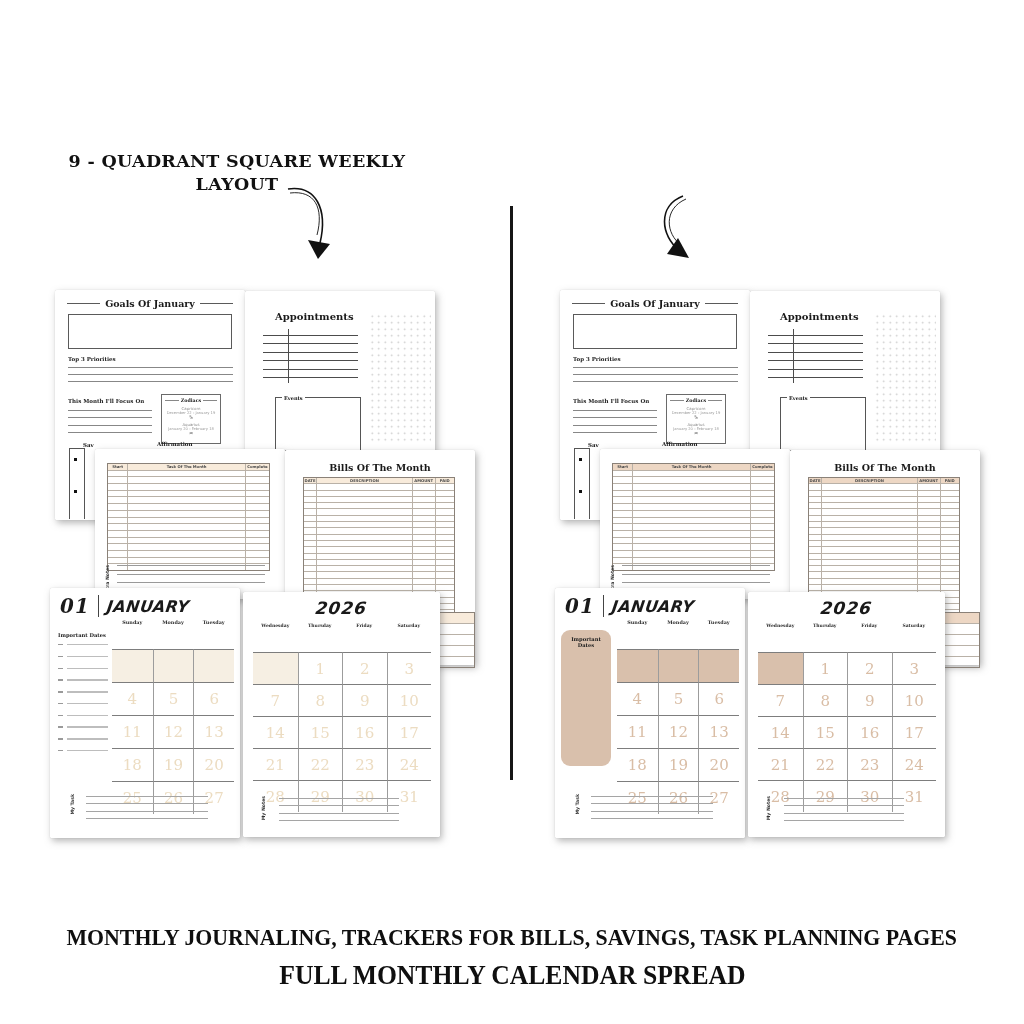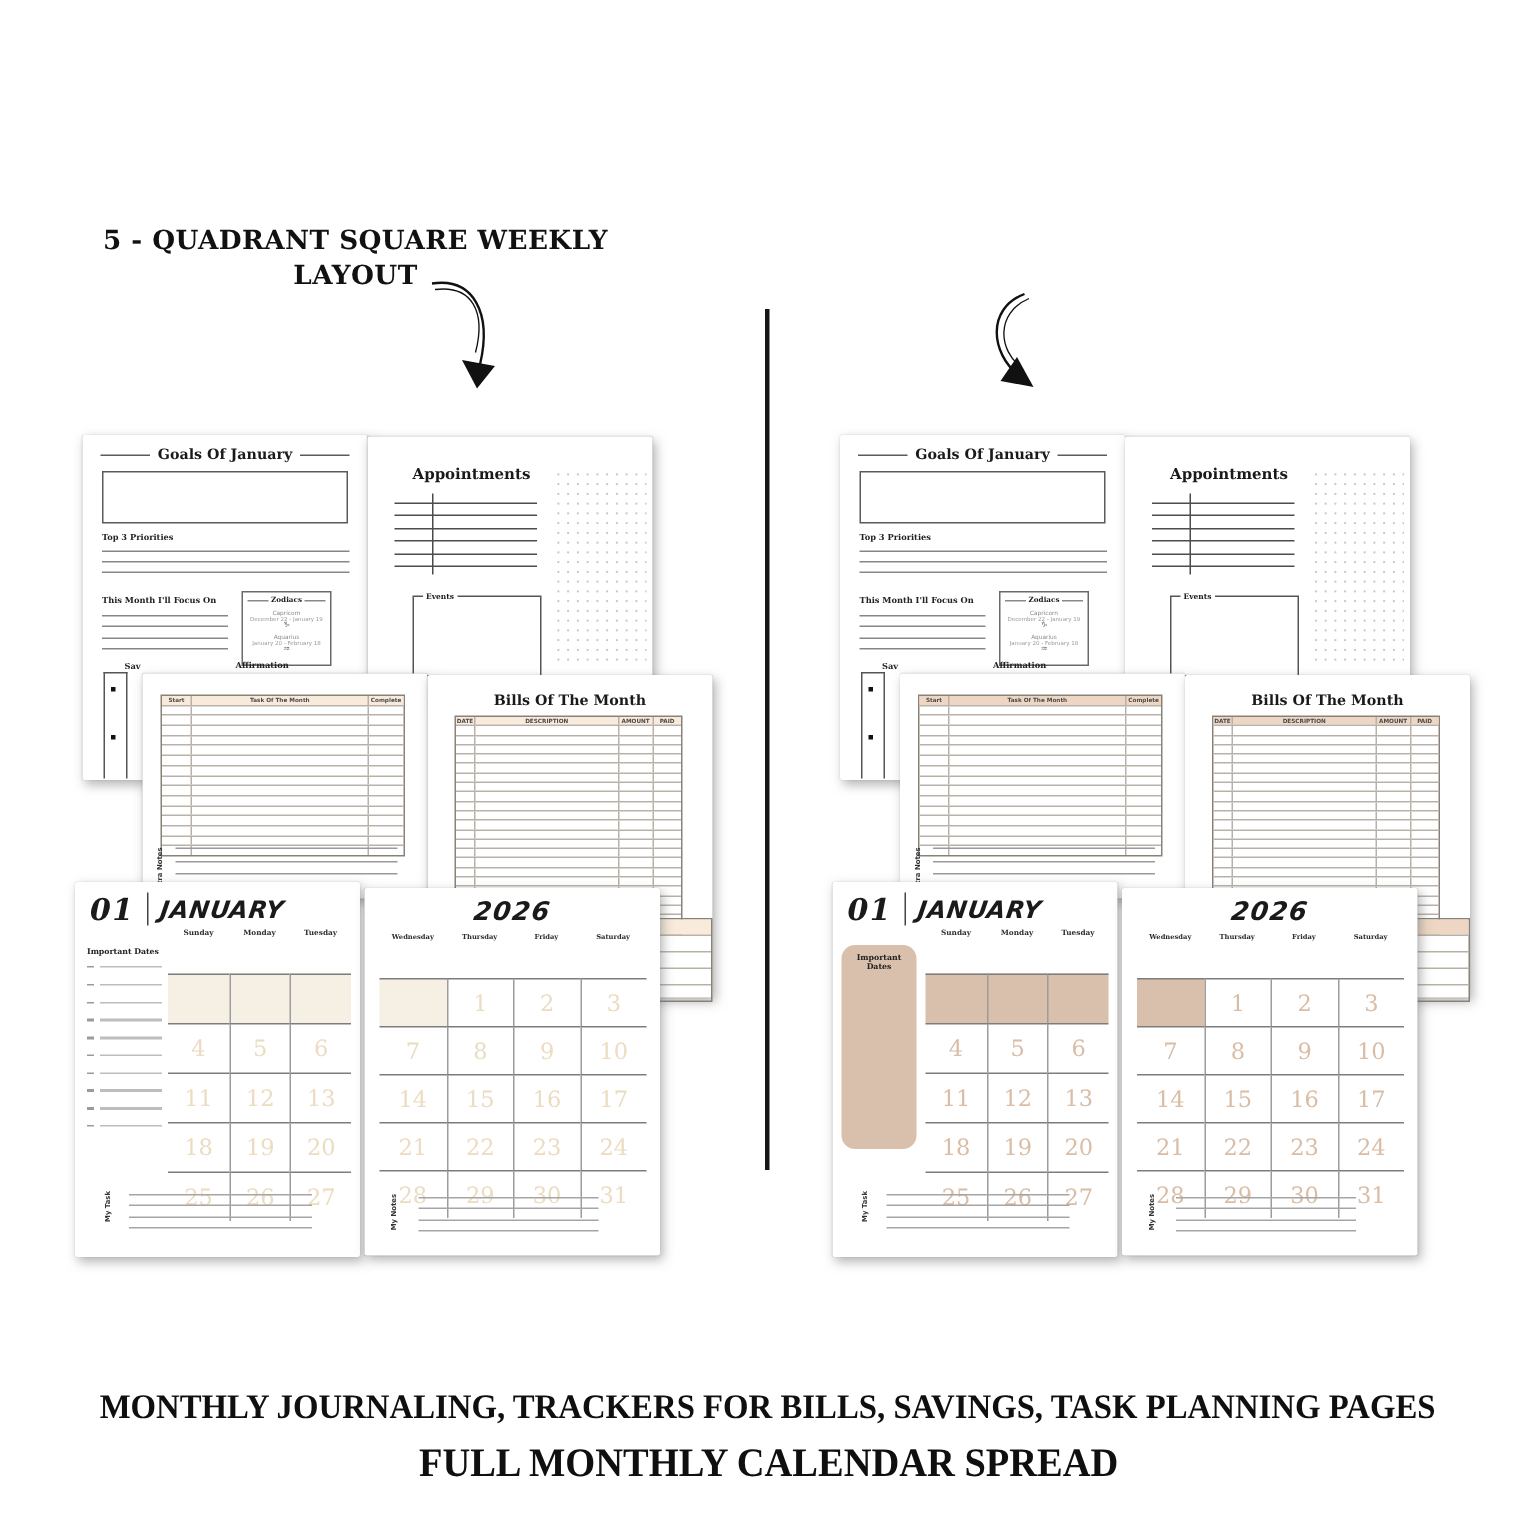--- a/index.html
+++ b/index.html
@@ -133,21 +133,21 @@
   .cy-year{position:absolute;left:0;right:0;top:6px;text-align:center;
            font:bold italic 17px "DejaVu Sans",sans-serif;transform:skewX(-8deg);letter-spacing:1px;}
   .mn-label{left:18px;top:204px;}
   .mn-lines{left:36px;width:120px;top:206px;--gap:6.4px;--lc:#a5a5a5;}
 </style>
 </head>
 <body>
 
 <div class="canvas">
 
-  <h1 class="big-title t-left">5 - QUADRANT SQUARE WEEKLY LAYOUT</h1>
+  <h1 class="big-title t-left">9 - QUADRANT SQUARE WEEKLY LAYOUT</h1>
 
   <svg class="arrow" style="left:282px;top:183px;" width="48" height="78" viewBox="0 0 48 78">
     <path d="M6 6 C34 2 46 26 38 60" fill="none" stroke="#111" stroke-width="1.6"></path>
     <path d="M8 10 C33 7 42 25 35 52" fill="none" stroke="#111" stroke-width="0.9"></path>
     <polygon points="36,76 26,57 48,61" fill="#111"></polygon>
   </svg>
   <svg class="arrow" style="left:645px;top:192px;" width="56" height="72" viewBox="0 0 56 72">
     <path d="M38 4 C12 14 16 44 34 58" fill="none" stroke="#111" stroke-width="1.6"></path>
     <path d="M41 7 C18 17 21 42 36 53" fill="none" stroke="#111" stroke-width="0.9"></path>
     <polygon points="44,66 22,62 33,46" fill="#111"></polygon>

